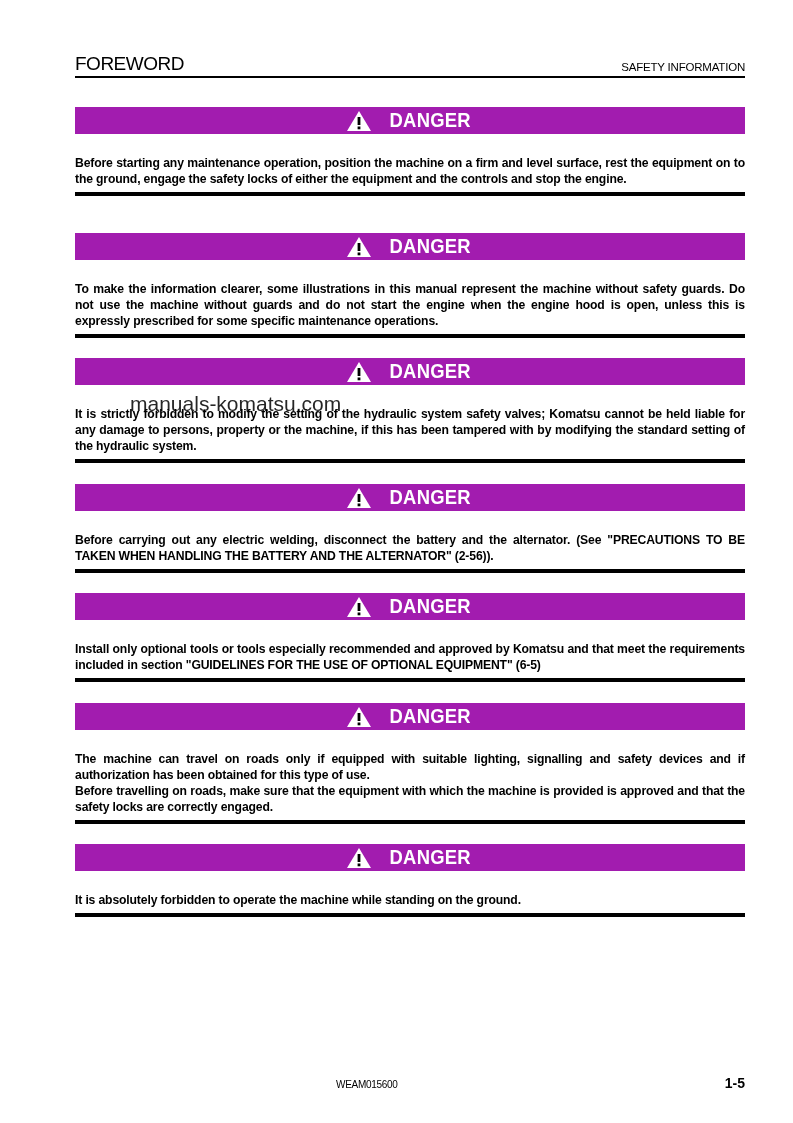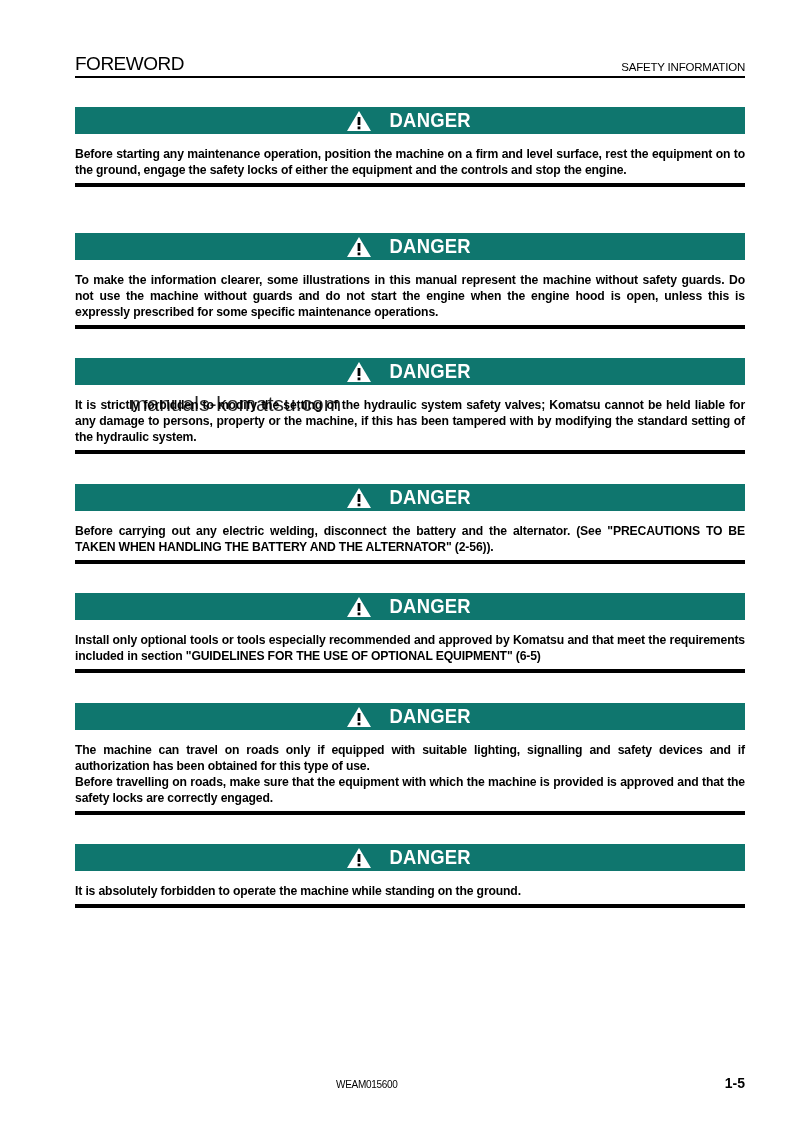--- a/index.html
+++ b/index.html
@@ -16,33 +16,33 @@
       font-size: 19px; letter-spacing: -0.5px; font-weight: normal;
     }
     .page-header .right {
       position: absolute; right: 0; bottom: 3px;
       font-size: 11.5px; letter-spacing: -0.2px;
     }
     .danger-block {
       position: absolute; left: 75px; width: 670px;
     }
     .danger-bar {
-      height: 27px; background: #0f766e; color: #fff;
+      height: 27px; background: #a21caf; color: #fff;
       display: flex; align-items: center; justify-content: center;
     }
     .danger-bar .tri {
       width: 26px; height: 22px; margin-right: 14px; display: inline-block;
     }
     .danger-bar .label {
       font-size: 20px; font-weight: bold; letter-spacing: 0.3px;
       transform: scaleX(0.92);
     }
     .danger-text {
       font-size: 12.2px; font-weight: bold; line-height: 16px;
-      padding-top: 12px; text-align: justify; letter-spacing: -0.15px;
+      padding-top: 21px; text-align: justify; letter-spacing: -0.15px;
     }
     .danger-text p { margin: 0; }
     .danger-rule {
       height: 4px; background: #000; margin-top: 5px;
     }
     .watermark {
       position: absolute; left: 130px; top: 392px;
       font-size: 21px; color: #000; opacity: 0.85; letter-spacing: 0px;
       font-weight: normal;
     }

